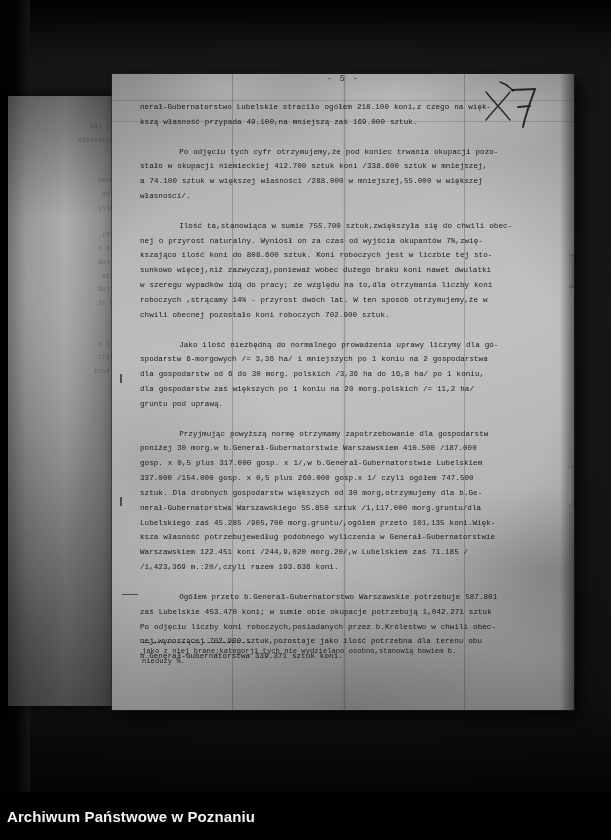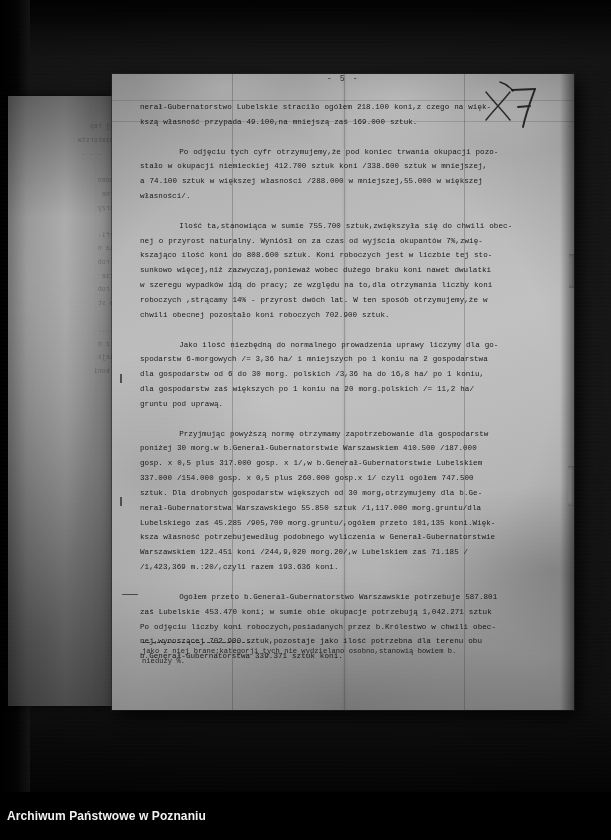--- a/index.html
+++ b/index.html
@@ -211,21 +211,21 @@
     left: 0; bottom: 0;
     width: 611px; height: 48px;
     background: #000;
     z-index: 20;
     display: flex;
     align-items: center;
   }
   .watermark-text {
     color: #f2f2f2;
     font-family: "Liberation Sans", sans-serif;
-    font-size: 12px;
+    font-size: 15px;
     font-weight: 700;
     letter-spacing: .1px;
     padding-left: 7px;
     text-align: center;
   }
 
   
   .vignette {
     position: absolute; inset: 0;
     z-index: 15;

